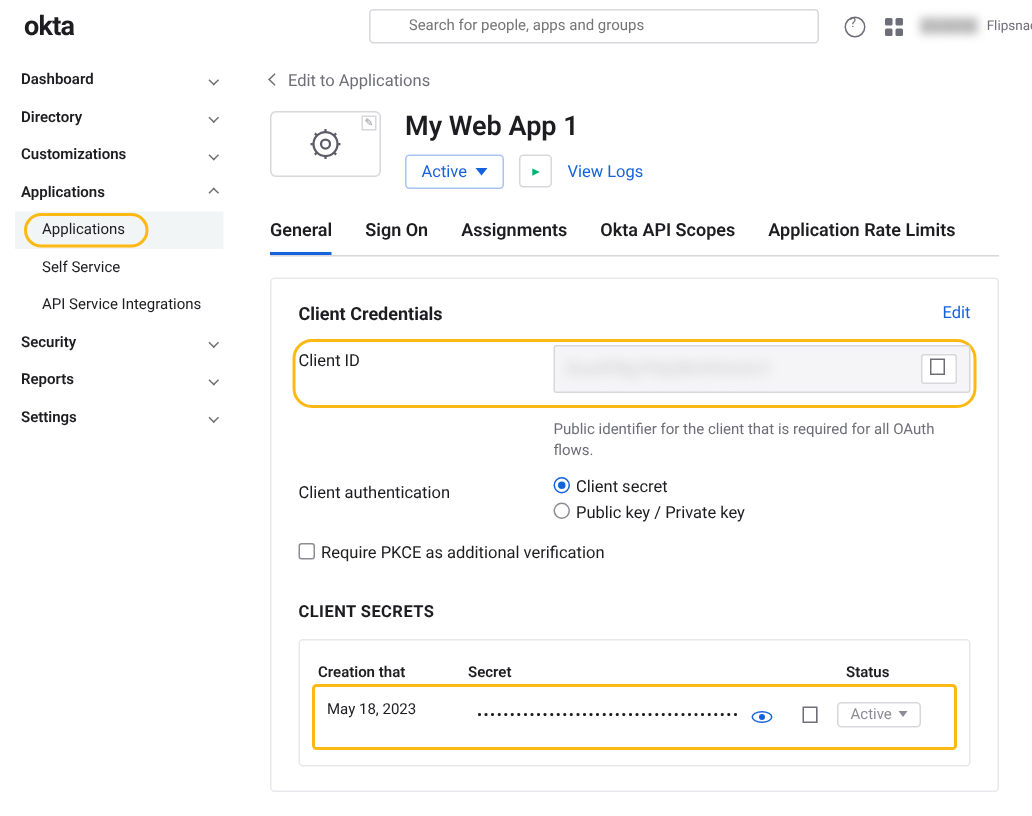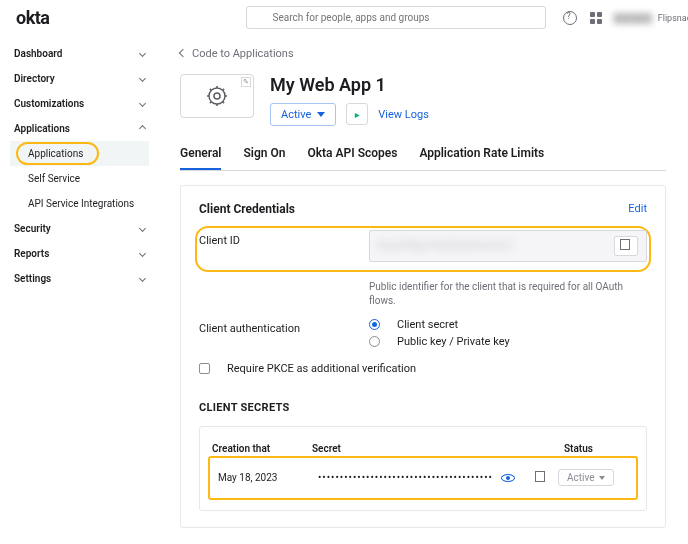--- a/index.html
+++ b/index.html
@@ -55,34 +55,34 @@
 .row { display: flex; margin-bottom: 6px; }
 .row-label { width: 170px; font-size: 11px; padding-top: 4px; }
 .row-val { flex: 1; font-size: 11px; }
 .id-box { border: 1px solid #d7d7dc; background: #f5f5f8; padding: 5px 8px; display: flex; align-items: center; border-radius: 2px; }
 .id-txt { flex: 1; filter: blur(4px); color: #bbb; letter-spacing: 1px; }
 .copy-box { width: 24px; height: 20px; border: 1px solid #d7d7dc; border-radius: 2px; display: inline-flex; align-items: center; justify-content: center; margin-left: 6px; background: #fff; cursor: pointer; }
 .copy-ic { width: 8px; height: 9px; border: 1px solid #6e6e78; position: relative; }
 .copy-ic::after { content: ""; position: absolute; width: 8px; height: 9px; border: 1px solid #6e6e78; top: -3px; left: -3px; background: #fff; }
 .help-txt { color: #6e6e78; font-size: 10px; margin-top: 4px; line-height: 1.4; }
 .hl { border: 2.5px solid #fdb913; border-radius: 13px; padding: 2px; margin: -4px -4px 4px -4px; }
-.radio-row { display: flex; align-items: center; gap: 17px; margin-bottom: 4px; font-size: 11px; }
+.radio-row { display: flex; gap: 4px; margin-bottom: 4px; font-size: 11px; }
 .radio { width: 11px; height: 11px; border: 1.3px solid #8c8c96; border-radius: 50%; display: inline-block; position: relative; }
 .radio.on { border-color: #1662dd; }
 .radio.on::after { content: ""; position: absolute; inset: 2px; background: #1662dd; border-radius: 50%; }
 .checkbox { width: 11px; height: 11px; border: 1.3px solid #8c8c96; border-radius: 2px; display: inline-block; }
 
 .section-title { font-size: 11px; font-weight: 700; letter-spacing: 0.3px; margin: 22px 0 12px 0; }
 .secret-panel { border: 1px solid #e8e8ec; border-radius: 3px; padding: 12px; }
 .gen-btn-row { display: flex; justify-content: flex-end; margin-bottom: 8px; }
 .table-head { display: flex; font-size: 10px; font-weight: 600; padding: 4px 0; }
 .col-date { width: 100px; }
 .col-secret { flex: 1; }
 .col-status { width: 70px; text-align: left; }
-.table-row { display: flex; align-items: center; font-size: 10px; padding: 6px 0; }
+.table-row { display: flex; align-items: flex-start; font-size: 10px; padding: 6px 0; }
 .hl2 { border: 2.5px solid #fdb913; border-radius: 3px; padding: 4px 8px; margin: -2px -4px; }
 .dots { letter-spacing: 1px; color: #1d1d21; }
 .eye { width: 14px; height: 8px; border: 1.3px solid #1662dd; border-radius: 60%; display: inline-block; position: relative; margin: 0 8px; cursor: pointer; }
 .eye::after { content: ""; position: absolute; width: 4px; height: 4px; background: #1662dd; border-radius: 50%; top: 1px; left: 4px; }
 .status-btn { border: 1px solid #d7d7dc; color: #8c8c96; border-radius: 3px; padding: 2px 8px; font-size: 10px; display: inline-flex; align-items: center; gap: 4px; }
 .tri-gray { width: 0; height: 0; border-left: 3px solid transparent; border-right: 3px solid transparent; border-top: 4px solid #8c8c96; }
 </style>
 </head>
 <body>
 
@@ -143,21 +143,21 @@
       </div>
     <div class="nav-item">
         <span>Settings</span>
         <span class="chev-sm"></span>
       </div>
   </div>
 
   <div class="main">
     <div class="back">
       <span class="back-arrow"></span>
-      <span>Code to Applications</span>
+      <span>Edit to Applications</span>
     </div>
 
     <div class="app-head">
       <div class="app-logo">
         <span class="edit-corner">✎</span>
         <svg class="gear-svg" viewBox="0 0 24 24" fill="none" stroke="#5c5c66" stroke-width="1.5">
             <circle cx="12" cy="12" r="3"></circle>
             <path d="M12 2v2M12 20v2M4.9 4.9l1.4 1.4M17.7 17.7l1.4 1.4M2 12h2M20 12h2M4.9 19.1l1.4-1.4M17.7 6.3l1.4-1.4"></path>
             <circle cx="12" cy="12" r="8"></circle>
           </svg>
@@ -171,20 +171,21 @@
             </span>
           <span class="logs-icon">▸</span>
           <span class="link">View Logs</span>
         </div>
       </div>
     </div>
 
     <div class="tabs">
       <div class="tab active">General</div>
       <div class="tab">Sign On</div>
+      <div class="tab">Assignments</div>
       <div class="tab">Okta API Scopes</div>
       <div class="tab">Application Rate Limits</div>
     </div>
 
     <div class="panel">
       <div class="panel-head">
         <div class="panel-title">Client Credentials</div>
         <span class="link">Edit</span>
       </div>
 

